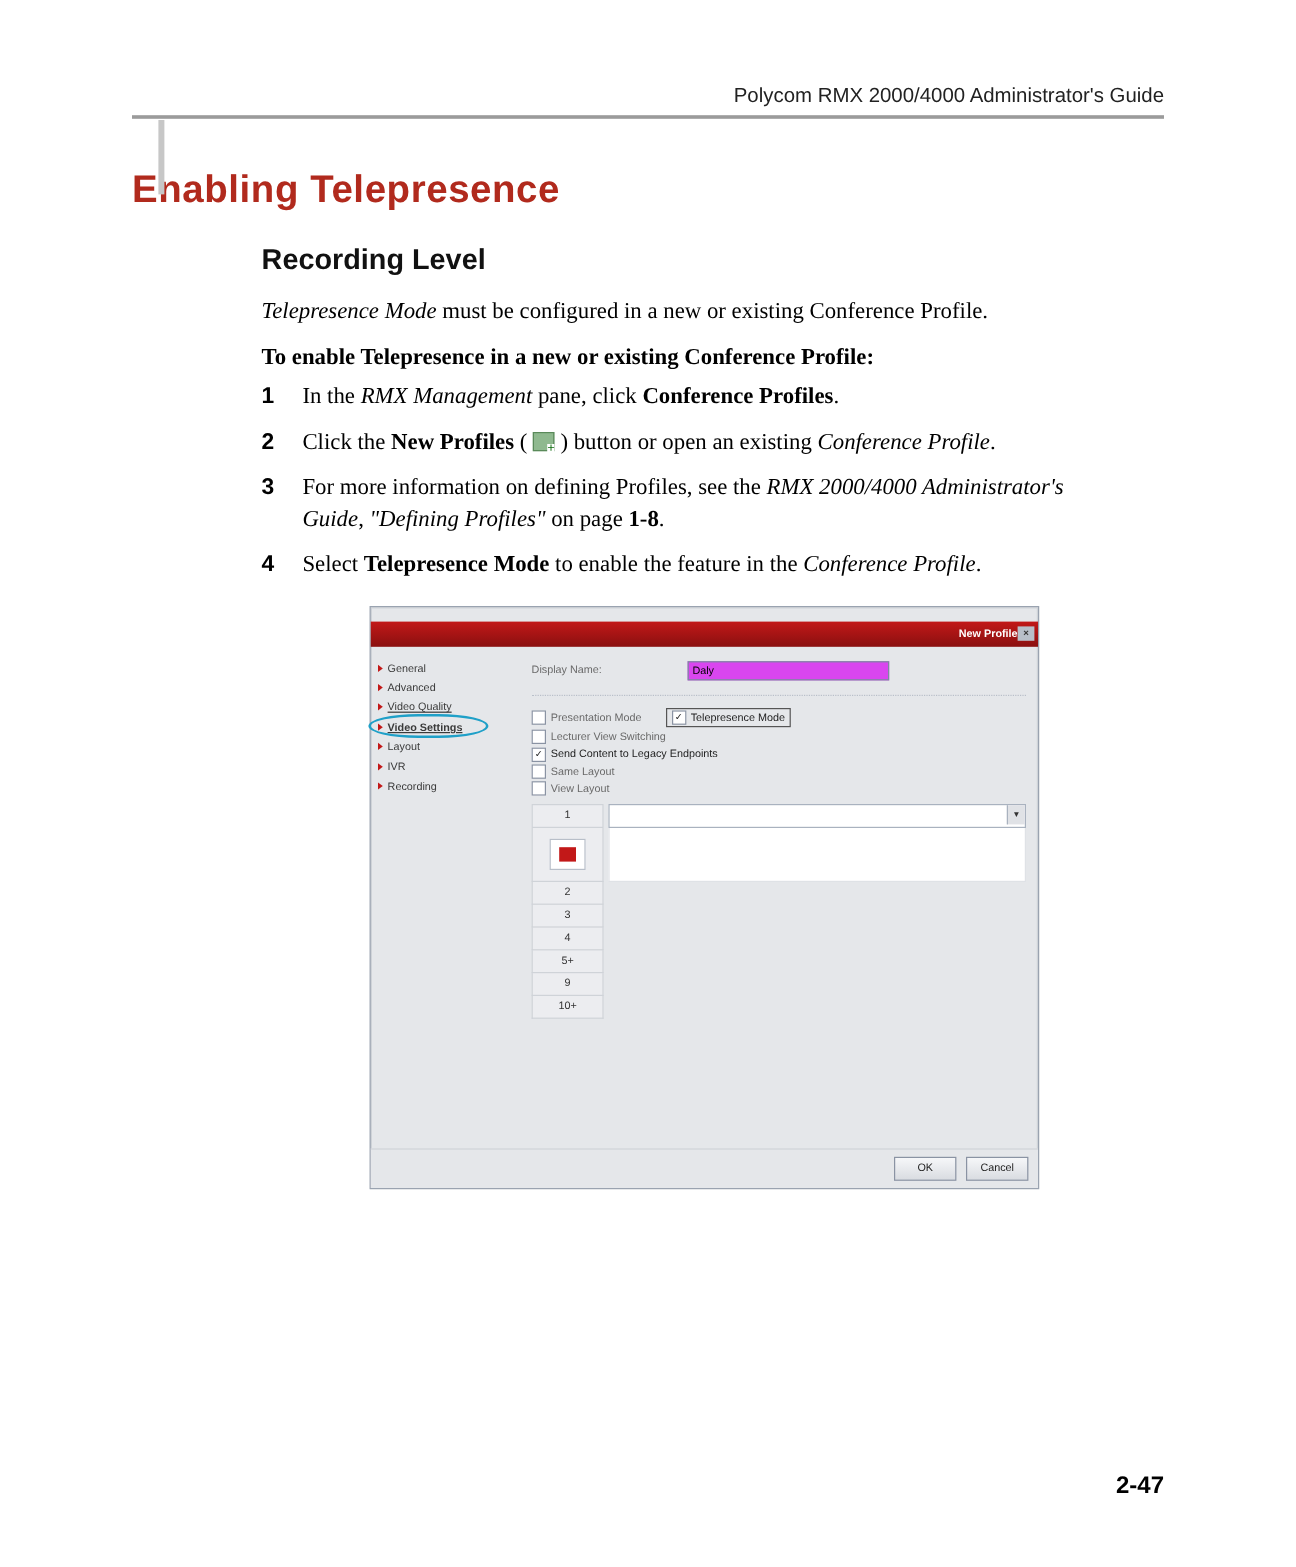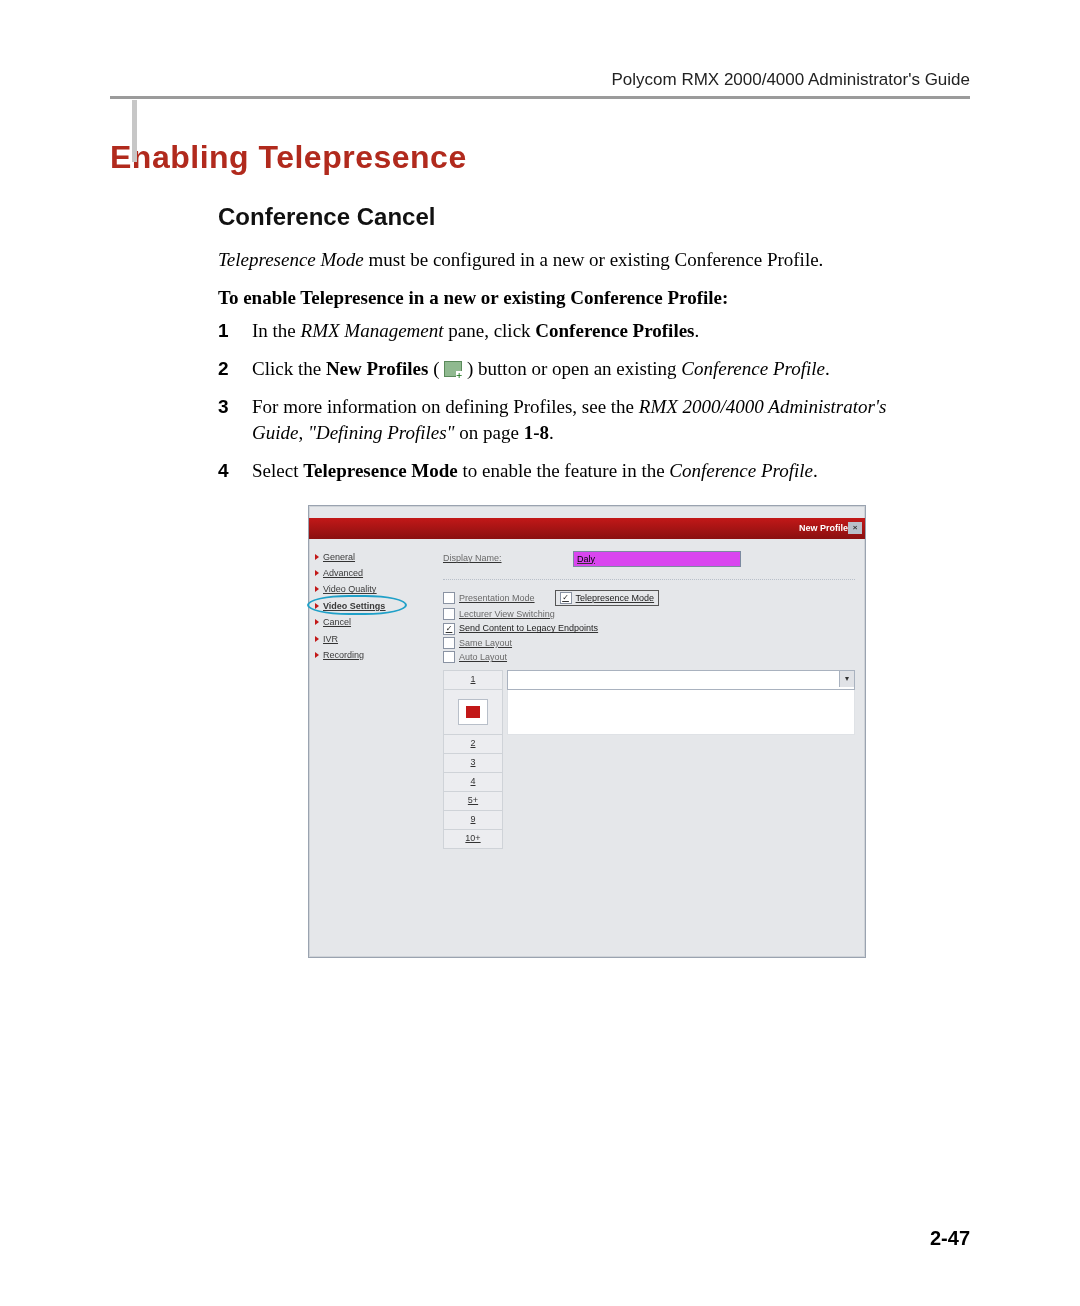--- a/index.html
+++ b/index.html
@@ -20,21 +20,21 @@
   em{font-style:italic;}
   b{font-weight:bold;}
   .inline-icon{display:inline-block;width:16px;height:14px;vertical-align:-2px;background:#8fb98f;border:1px solid #5a8a5a;position:relative;}
   .inline-icon::after{content:"+";position:absolute;right:-1px;bottom:-3px;font-size:11px;font-weight:bold;color:#0a6b0a;background:#fff;line-height:8px;}
   .pagenum{position:absolute;right:110px;bottom:56px;font-family:"Century Gothic",Futura,Arial,sans-serif;font-weight:bold;font-size:20px;}
 
   
   .dlg{margin:14px 0 0 90px;width:556px;border:1px solid #9aa3b0;background:#e5e7ea;font-family:Tahoma,Arial,sans-serif;font-size:10px;color:#333;box-shadow:0 0 0 1px #cfd3d8 inset;}
   .titlebar{height:21px;background:linear-gradient(#c21818,#8a1010);color:#fff;font-weight:bold;font-size:9px;padding:0 3px;display:flex;align-items:center;justify-content:flex-end;margin-top:12px;}
   .titlebar .x{width:14px;height:12px;background:#b8bfc9;color:#333;text-align:center;line-height:11px;font-size:8px;}
-  .dlg-body{display:flex;min-height:418px;text-decoration:underline;}
+  .dlg-body{display:flex;min-height:418px;}
   .nav{width:112px;padding:10px 6px;font-size:9px;}
   .nav-item{padding:2px 0 2px 8px;position:relative;color:#3a3a3a;}
   .nav-item::before{content:"";position:absolute;left:0;top:5px;width:0;height:0;border-top:3px solid transparent;border-bottom:3px solid transparent;border-left:4px solid #c21818;}
   .nav-item.u{text-decoration:underline;}
   .nav-item.sel{font-weight:bold;text-decoration:underline;}
   .nav-circle{position:absolute;left:-8px;top:-3px;width:96px;height:16px;border:2px solid #1fa0c8;border-radius:50%/60%;pointer-events:none;}
   .form{flex:1;padding:10px 10px 8px 10px;}
   .row{display:flex;align-items:center;padding:2px 0;font-size:9px;color:#6a6a6a;}
   .row .lbl{width:130px;}
   .row input[type=text]{width:160px;height:14px;border:1px solid #7c8aa0;font-size:9px;padding:0 3px;background:#d946ef;}
@@ -62,21 +62,21 @@
 <body>
 
 <div class="page">
   <div class="left-bar"></div>
   <div class="running-head">Polycom RMX 2000/4000 Administrator's Guide</div>
   <div class="rule"></div>
 
   <div class="h1">Enabling Telepresence</div>
 
   <div class="body-block">
-    <div class="h2">Conference Cancel</div>
+    <div class="h2">Recording Level</div>
 
     <p class="para">
       <em>Telepresence Mode</em><span> must be configured in a new or existing Conference Profile.</span>
     </p>
 
     <p class="para lede">To enable Telepresence in a new or existing Conference Profile:</p>
 
     <ol class="steps">
       <li>
         <span class="num">1</span>
@@ -111,21 +111,21 @@
       </div>
       <div class="dlg-body">
         <div class="nav">
           <div class="nav-item">General</div>
           <div class="nav-item">Advanced</div>
           <div class="nav-item u">Video Quality</div>
           <div class="nav-item sel" style="position:relative;">
             <span>Video Settings</span>
             <span class="nav-circle"></span>
           </div>
-          <div class="nav-item">Cancel</div>
+          <div class="nav-item">Layout</div>
           <div class="nav-item">IVR</div>
           <div class="nav-item">Recording</div>
         </div>
         <div class="form">
           <div class="row">
             <span class="lbl">Display Name:</span>
             <input type="text" value="Daly" style="">
           </div>
           <div class="sep"></div>
 
@@ -144,21 +144,21 @@
           <div class="cbrow dark">
             <span class="cb c"></span>
             <span>Send Content to Legacy Endpoints</span>
           </div>
           <div class="cbrow">
             <span class="cb"></span>
             <span>Same Layout</span>
           </div>
           <div class="cbrow">
             <span class="cb"></span>
-            <span>Auto Layout</span>
+            <span>View Layout</span>
           </div>
 
           <div class="layout-grid">
             <div class="lg-left">
               <div class="lg-head">1</div>
               <div class="lg-thumb">
                 <span class="thumb-outer">
                     <span class="thumb-inner"></span>
                   </span>
               </div>
@@ -173,17 +173,21 @@
             </div>
             <div class="lg-right">
               <div class="lg-right-top">
                 <span class="dd-arrow">▾</span>
               </div>
               <div class="lg-right-fill"></div>
             </div>
           </div>
         </div>
       </div>
+      <div class="btnbar">
+        <div class="btn">OK</div>
+        <div class="btn">Cancel</div>
+      </div>
     </div>
   </div>
 
   <div class="pagenum">2-47</div>
 </div>
 
 </body></html>

